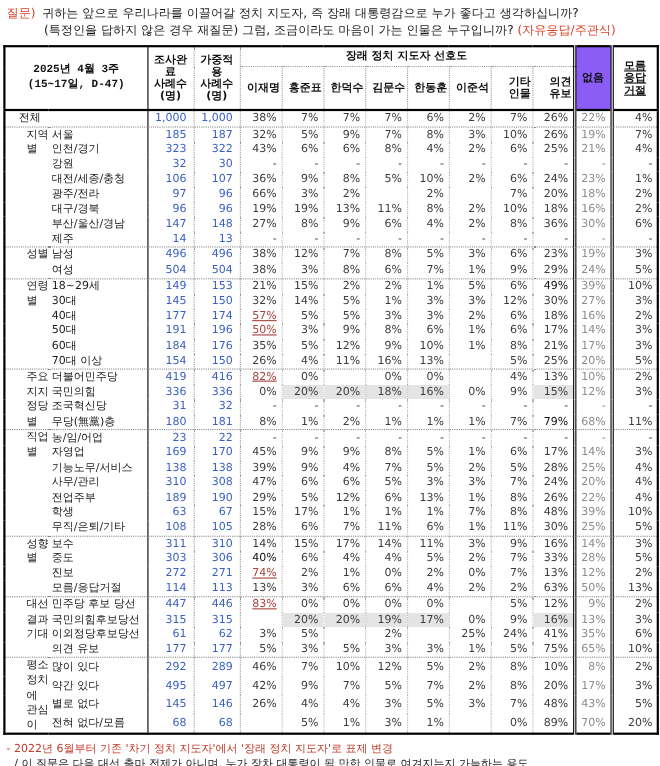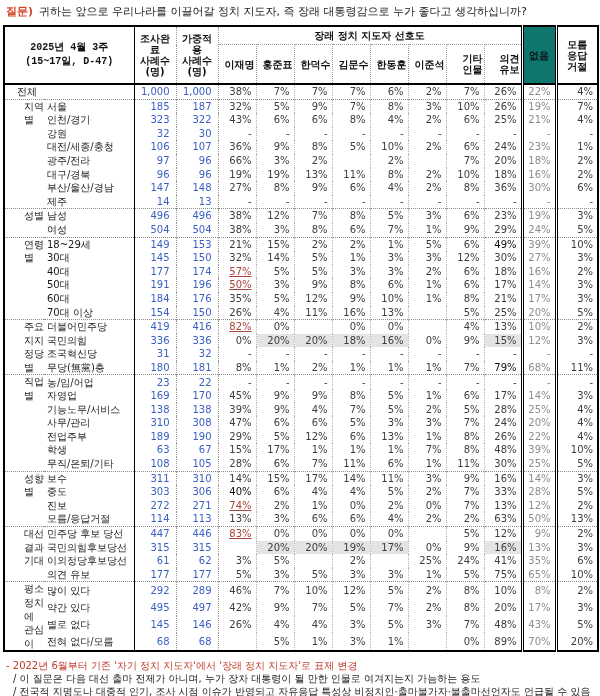--- a/index.html
+++ b/index.html
@@ -1,31 +1,31 @@
 <!DOCTYPE html>
 <html><head>
 <meta charset="utf-8">
 <style>
   html,body{margin:0;padding:0;background:#fff;width:600px;}
   body{font-family:"DejaVu Sans","Liberation Sans",sans-serif;color:#222;}
   .question{padding:4px 4px 3px 6px;font-size:11px;line-height:16px;color:#1a1a1a;}
-  .q-tag{color:#d6432a;font-weight:bold;margin-right:6px;}
+  .q-tag{color:#d6432a;font-weight:normal;margin-right:6px;}
   .q-line2{padding-left:34px;}
   .q-red{color:#d6432a;}
   table{border-collapse:collapse;table-layout:fixed;width:594px;margin:2px 3px 3px 3px;
         border:2px solid #000;}
   th,td{font-size:10px;font-weight:normal;overflow:hidden;white-space:nowrap;}
   thead th{white-space:pre-line;text-align:center;vertical-align:middle;line-height:11px;
         border-right:1px dotted #9a9a9a;font-weight:bold;color:#111;}
   thead tr.h2 th{border-top:1px dotted #9a9a9a;}
   th.period{border-right:1px solid #000;line-height:14px;font-family:Liberation Mono, monospace;}
   th.grouptitle{height:15px;}
   th.cand{height:36px;text-align:right;}
-  th.none-h{background:#0f766e;border-left:3px double #000;border-right:3px double #000;}
-  th.dk-h{border-right:none;}
+  th.none-h{background:#8b5cf6;border-left:3px double #000;border-right:3px double #000;}
+  th.dk-h{border-right:none;text-decoration:underline;}
   thead{border-bottom:2px solid #000;}
   tbody td{height:13.6px;line-height:13.5px;padding:0;color:#3c3c3c;}
   td.cat{vertical-align:top;text-align:left;padding-left:19px;white-space:pre-line;
         line-height:13.6px;color:#1a1a1a;}
   td.lbl{text-align:left;padding-left:3px;border-right:1px solid #000;color:#1a1a1a;}
   td.lbl.center{text-align:left;padding-left:12px;}
   td.num{text-align:right;padding-right:6px;color:#3a5fc4;border-right:1px dotted #9a9a9a;}
   td.val{text-align:right;padding-right:4px;border-right:1px dotted #b3b3b3;}
   td.nonec{border-left:3px double #000;border-right:3px double #000;color:#8c8c8c;}
   td.dkc{border-right:none;}
@@ -35,20 +35,21 @@
   tr.gtop td{border-top:1px dotted #8a8a8a;}
   .notes{padding:4px 4px 2px 6px;font-size:10px;line-height:13px;color:#1a1a1a;}
   .note-red{color:#c23a28;}
   .note-ind{padding-left:7px;}
 </style>
 </head>
 <body>
 
 <div class="question">
   <div><span class="q-tag">질문)</span><span>귀하는 앞으로 우리나라를 이끌어갈 정치 지도자, 즉 장래 대통령감으로 누가 좋다고 생각하십니까?</span></div>
+  <div class="q-line2"><span>(특정인을 답하지 않은 경우 재질문) 그럼, 조금이라도 마음이 가는 인물은 누구입니까?</span> <span class="q-red">(자유응답/주관식)</span></div>
 </div>
 
 <table>
   <colgroup>
     <col style="width:40px">
       <col style="width:90px">
       <col style="width:42px">
       <col style="width:42px">
     <col style="width:38px">
       <col style="width:38px">

